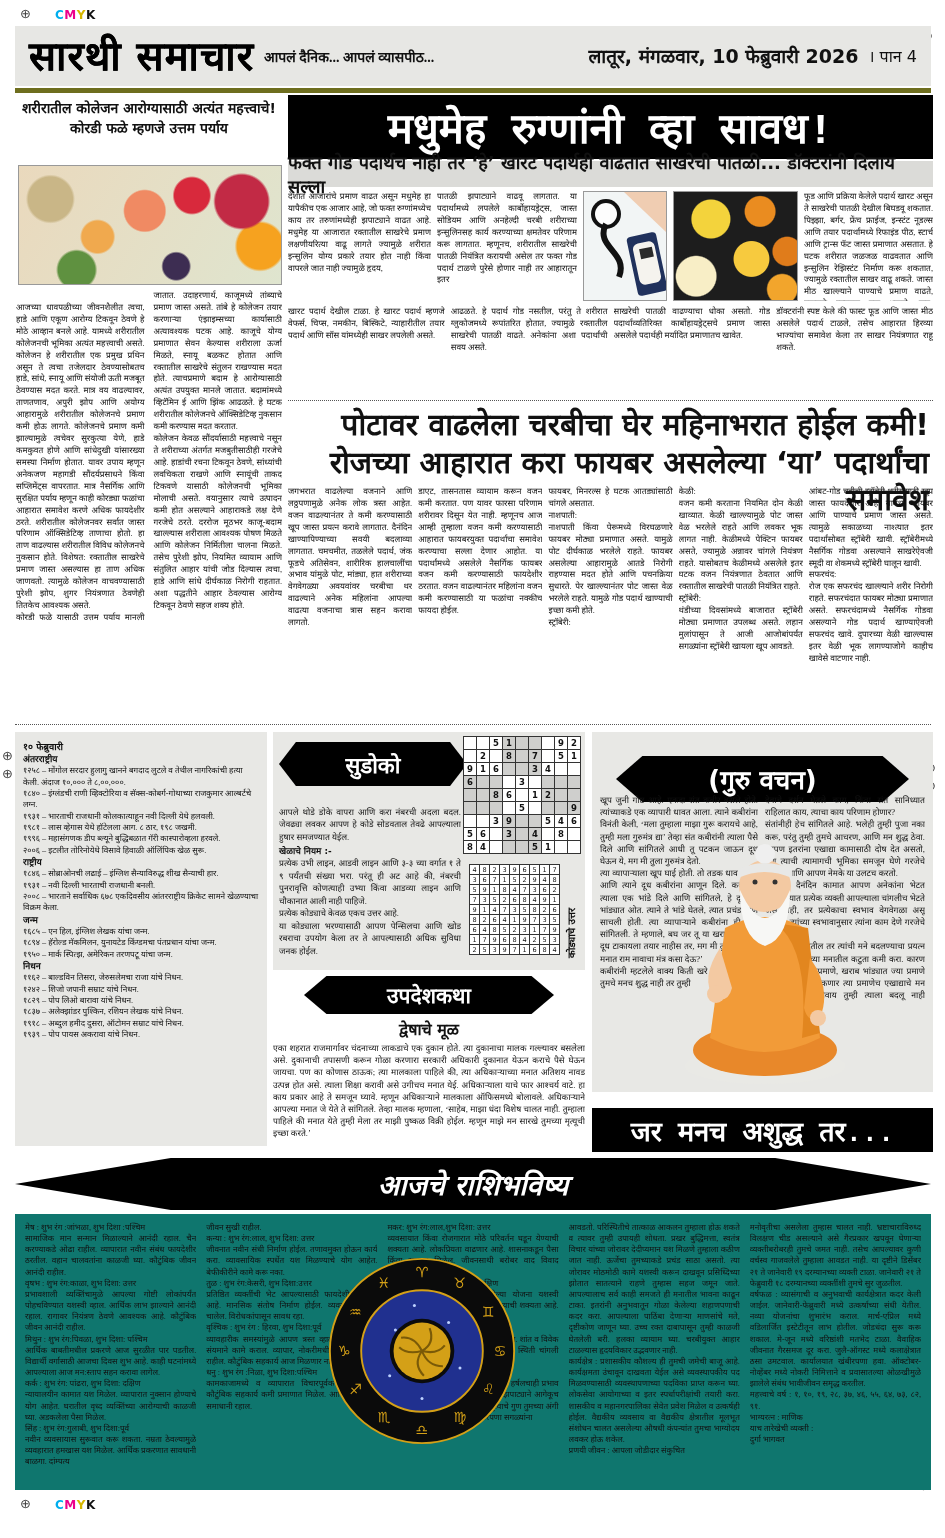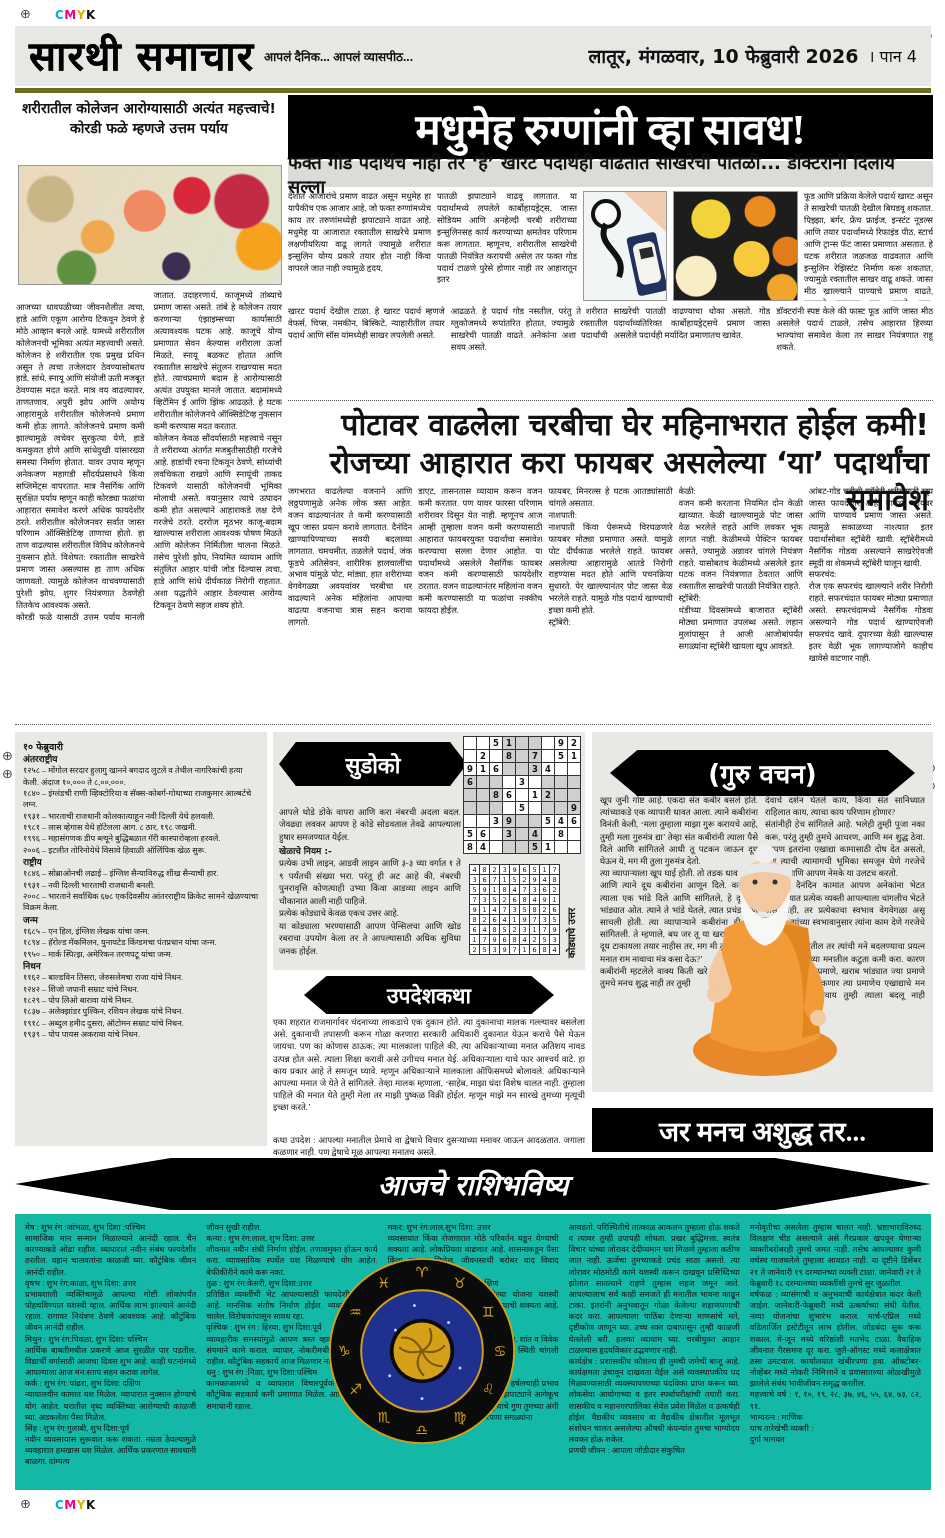--- a/index.html
+++ b/index.html
@@ -5,49 +5,49 @@
   html,body{margin:0;padding:0;background:#fff;}
   .page{position:relative;width:945px;height:1538px;background:#fff;overflow:hidden;
         font-family:"Liberation Serif","DejaVu Sans",serif;color:#111;}
   .abs{position:absolute;}
   .regmark{color:#444;font-size:13px;font-family:"DejaVu Sans",sans-serif;}
   .cmyk{font-family:"DejaVu Sans",sans-serif;font-weight:bold;font-size:12px;letter-spacing:.5px;}
   .cmyk .c{color:#00aeef}.cmyk .m{color:#ec008c}.cmyk .y{color:#d6b600}.cmyk .k{color:#111}
   .masthead{background:#e7e7e4;display:flex;align-items:center;padding:0 14px;box-sizing:border-box;}
   .logo{font-family:"DejaVu Sans",sans-serif;font-weight:bold;font-size:40px;color:#000;
         letter-spacing:1px;line-height:1;text-shadow:0 0 0 #000;}
-  .tagline{font-family:Liberation Sans, sans-serif;font-weight:bold;font-size:12px;margin:0 0 0 10px;}
+  .tagline{font-family:Liberation Serif, serif;font-weight:bold;font-size:14px;margin:0 0 0 10px;}
   .dateline{margin-left:auto;font-family:"DejaVu Sans",sans-serif;font-weight:bold;font-size:19px;white-space:nowrap;}
   .pageno{font-family:"DejaVu Sans",sans-serif;font-size:16px;margin-left:10px;}
   .oliverule{background:#6e6e1e;}
   .headline-sm{font-family:"DejaVu Sans",sans-serif;font-weight:bold;font-size:14px;line-height:1.4;text-align:center;}
   .photo{border:1px solid #999;}
   .black-head{background:#000;color:#fff;display:flex;align-items:center;justify-content:center;
-              font-family:Liberation Serif, serif;font-weight:bold;font-size:42px;text-align:right;}
+              font-family:Liberation Mono, monospace;font-weight:bold;font-size:42px;text-align:right;}
   .sub-head{background:#dbdbd8;display:flex;align-items:center;justify-content:center;
             font-family:"DejaVu Sans",sans-serif;font-weight:bold;font-size:18px;}
   .bodytxt{font-size:8.4px;line-height:1.42;text-align:justify;white-space:pre-line;overflow:hidden;}
   .cols2{column-count:2;column-gap:9px;}
   .flexrow{display:flex;gap:6px;}
   .headline-md{font-family:"DejaVu Sans",sans-serif;font-weight:bold;font-size:30px;line-height:1.25;text-align:right;}
   .dotted{border-top:1.5px dotted #555;}
   .panel{background:#e8e8e5;box-sizing:border-box;}
   .banner{background:#000;color:#fff;font-family:"DejaVu Sans",sans-serif;font-weight:bold;
           display:flex;align-items:center;justify-content:center;
           clip-path:polygon(0 50%,9% 0,91% 0,100% 50%,91% 100%,9% 100%);}
   .banner.wide{clip-path:polygon(0 50%,17% 0,83% 0,100% 50%,83% 100%,17% 100%);}
   table.sud{border-collapse:collapse;background:#fff;}
   table.sud td{border:1px solid #333;text-align:center;font-family:"DejaVu Sans",sans-serif;
                padding:0;vertical-align:middle;}
   table.sud.main td{width:12px;height:12px;font-size:8.5px;font-weight:bold;}
   table.sud.sol td{width:9px;height:9px;font-size:6.5px;}
   table.sud td.shade{background:#cfcfcd;}
   .hist-head{font-weight:bold;font-family:"DejaVu Sans",sans-serif;font-size:9px;}
   .story-title{font-family:"DejaVu Sans",sans-serif;font-weight:bold;font-size:16px;text-align:center;}
-  .rashi-box{background:#14b8a6;}
+  .rashi-box{background:#0f766e;}
   .vertlabel{writing-mode:vertical-rl;transform:rotate(180deg);font-family:"DejaVu Sans",sans-serif;
              font-weight:bold;font-size:10px;}
 </style>
 </head>
 <body>
 
 <div class="page">
 
   <span class="abs regmark" style="left:20px;top:6px">⊕</span>
   <span class="abs cmyk" style="left:55px;top:8px"><span class="c">C</span><span class="m">M</span><span class="y">Y</span><span class="k">K</span></span>
@@ -359,25 +359,26 @@
               <td>4</td>
             </tr>
           </tbody>
         </table>
       </div>
     <div class="abs vertlabel" style="left:292px;top:140px;height:86px">कोड्याचे उत्तर</div>
   </div>
 
   <div class="abs" style="left:273px;top:976px;width:312px">
     <div class="banner" style="height:38px;font-size:21px;width:250px;margin:0 auto">उपदेशकथा</div>
+    <div class="story-title" style="margin-top:4px">द्वेषाचे मूळ</div>
     <div class="bodytxt" style="font-size:8.6px;height:118px;margin-top:2px">एका शहरात राजमार्गावर चंदनाच्या लाकडाचे एक दुकान होते. त्या दुकानाचा मालक गल्ल्यावर बसलेला असे. दुकानाची तपासणी करून गोळा करणारा सरकारी अधिकारी दुकानात येऊन कराचे पैसे घेऊन जायचा. पण का कोणास ठाऊक; त्या मालकाला पाहिले की, त्या अधिकाऱ्याच्या मनात अतिशय नावड उत्पन्न होत असे. त्याला शिक्षा करावी असे उगीचच मनात येई. अधिकाऱ्याला याचे फार आश्चर्य वाटे. हा काय प्रकार आहे ते समजून घ्यावे. म्हणून अधिकाऱ्याने मालकाला ऑफिसमध्ये बोलावले. अधिकाऱ्याने आपल्या मनात जे येते ते सांगितले. तेव्हा मालक म्हणाला, ‘साहेब, माझा धंदा विशेष चालत नाही. तुम्हाला पाहिले की मनात येते तुम्ही मेला तर माझी पुष्कळ विक्री होईल. म्हणून माझे मन सारखे तुमच्या मृत्यूची इच्छा करते.’</div>
     <div class="bodytxt" style="font-size:8.6px;height:24px">कथा उपदेश : आपल्या मनातील प्रेमाचे वा द्वेषाचे विचार दुसऱ्याच्या मनावर जाऊन आदळतात. जगाला कळणार नाही. पण द्वेषाचे मूळ आपल्या मनातच असते.</div>
   </div>
 
-  <div class="abs panel" style="left:592px;top:732px;width:341px;height:360px;padding:16px;box-sizing:border-box;overflow:hidden">
+  <div class="abs panel" style="left:592px;top:732px;width:341px;height:360px;padding:22px;box-sizing:border-box;overflow:hidden">
     <div class="banner" style="height:46px;font-size:26px;margin:2px 2px 8px">(गुरु वचन)</div>
     <div class="abs bodytxt" style="left:8px;top:62px;width:158px;height:292px;font-size:8.6px">खूप जुनी गोष्ट आहे. एकदा संत कबीर बसले होते. त्यांच्याकडे एक व्यापारी धावत आला. त्याने कबीरांना विनंती केली, ‘मला तुम्हाला माझा गुरू करायचे आहे, तुम्ही मला गुरुमंत्र द्या’ तेव्हा संत कबीरांनी त्याला पैसे दिले आणि सांगितले आधी तू पटकन जाऊन दूध घेऊन ये, मग मी तुला गुरुमंत्र देतो.
 त्या व्यापाऱ्याला खूप घाई होती. तो तडक धावत गेला आणि त्याने दूध कबीरांना आणून दिले. कबीरांनी त्याला एक भांडे दिले आणि सांगितले, हे दूध या भांड्यात ओत. त्याने ते भांडे घेतले, त्यात प्रचंड घाण साचली होती. त्या व्यापाऱ्याने कबीरांना ही बाब सांगितली. ते म्हणाले, बघ जर तू या खराब भांड्यात दूध टाकायला तयार नाहीस तर, मग मी तुझ्या अशुद्ध मनात राम नावाचा मंत्र कसा देऊ?’
 कबीरांनी म्हटलेले वाक्य किती खरे आहे बघा? जर तुमचे मनच शुद्ध नाही तर तुम्ही</div>
     <div class="abs bodytxt" style="right:8px;top:62px;width:160px;height:292px;font-size:8.6px">देवाचे दर्शन घेतले काय, किंवा संत सानिध्यात राहिलात काय, त्याचा काय परिणाम होणार?
 संतांनीही हेच सांगितले आहे. भलेही तुम्ही पुजा नका करू, परंतु तुम्ही तुमचे आचरण, आणि मन शुद्ध ठेवा. आपण इतरांना एखाद्या कामासाठी दोष देत असतो, पण त्याची त्यामागची भूमिका समजून घेणे गरजेचे असते. आणि आपण नेमके या उलटच करतो.
 आपल्या दैनंदिन कामात आपण अनेकांना भेटत असतो, यात प्रत्येक व्यक्ती आपल्याला चांगलीच भेटते असे नाही, तर प्रत्येकाचा स्वभाव वेगवेगळा असू शकतो. त्यांच्या स्वभावानुसार त्यांना काम देणे गरजेचे आहे.
 बदलायची असतील तर त्यांची मने बदलण्याचा प्रयत्न तुम्ही करा. त्यांच्या मनातील कटुता कमी करा. कारण कबीरांनी म्हटल्याप्रमाणे, खराब भांड्यात ज्या प्रमाणे तुम्ही दूध नाही टाकणार त्या प्रमाणेच एखाद्याचे मन परिवर्तन झाल्याशिवाय तुम्ही त्याला बदलू नाही शकणार.</div>
     <div class="abs" style="left:88px;top:96px;width:170px;height:258px">
       <svg width="170" height="258" viewBox="0 0 170 258">

